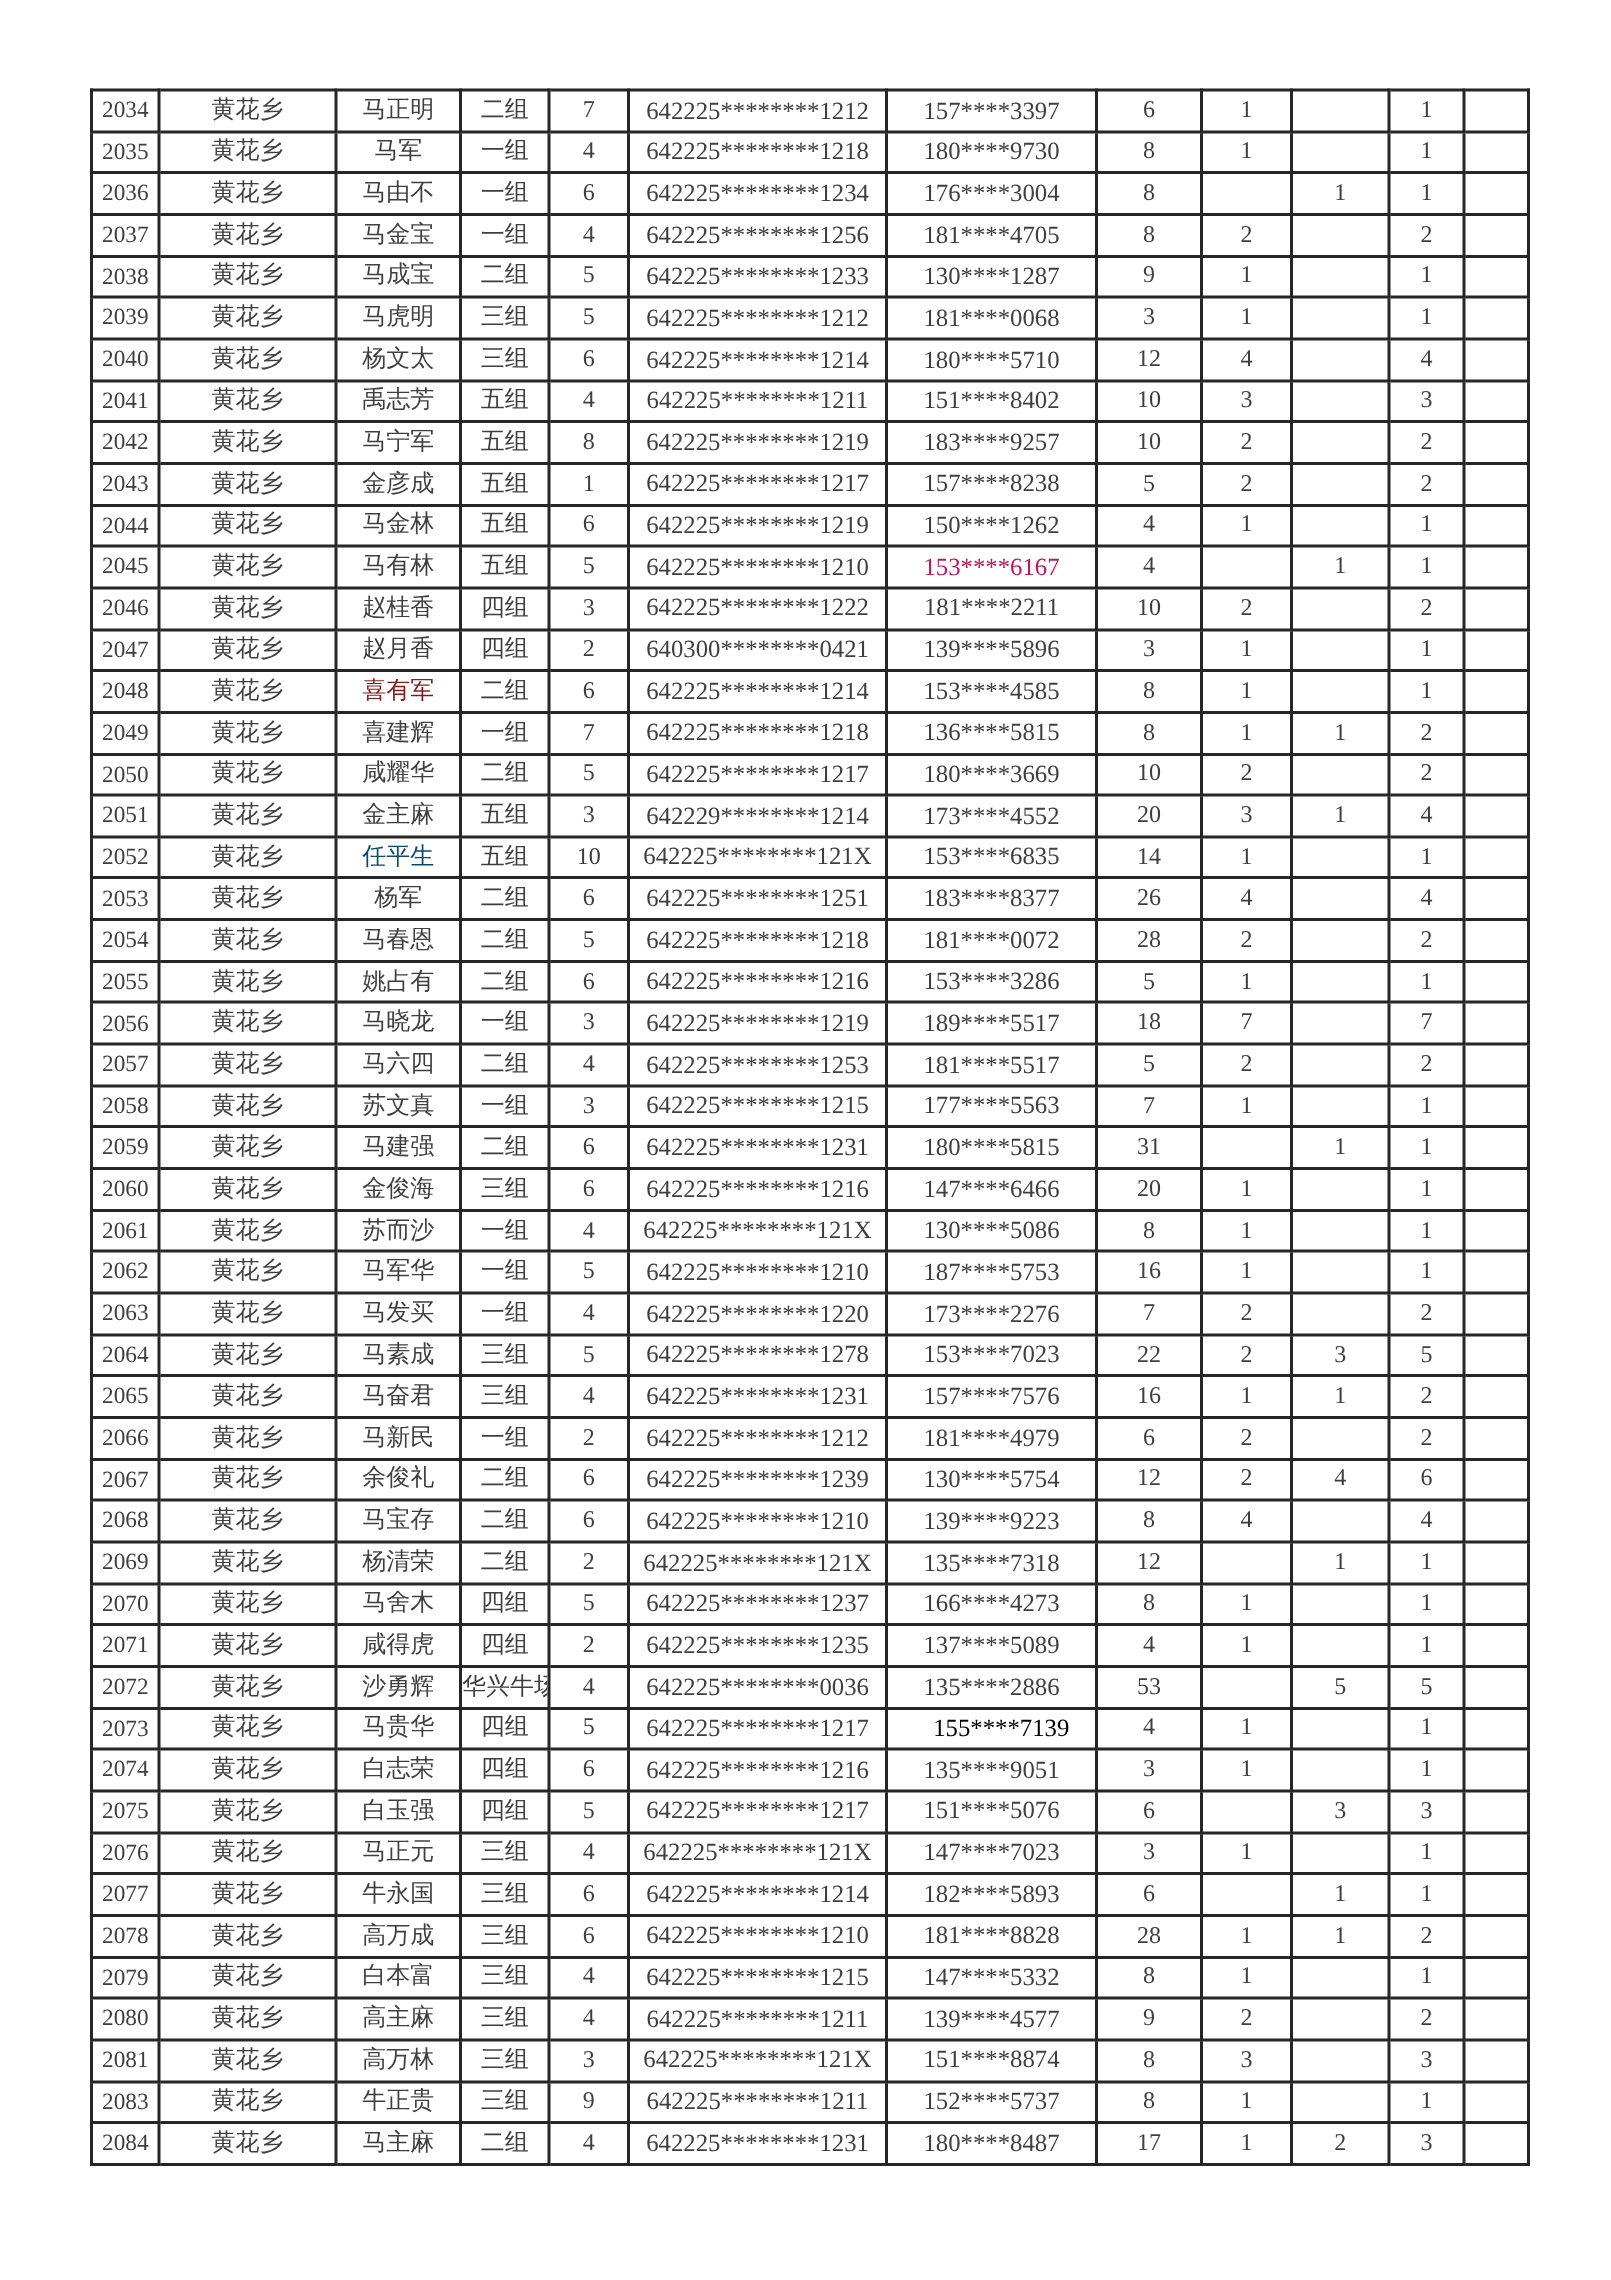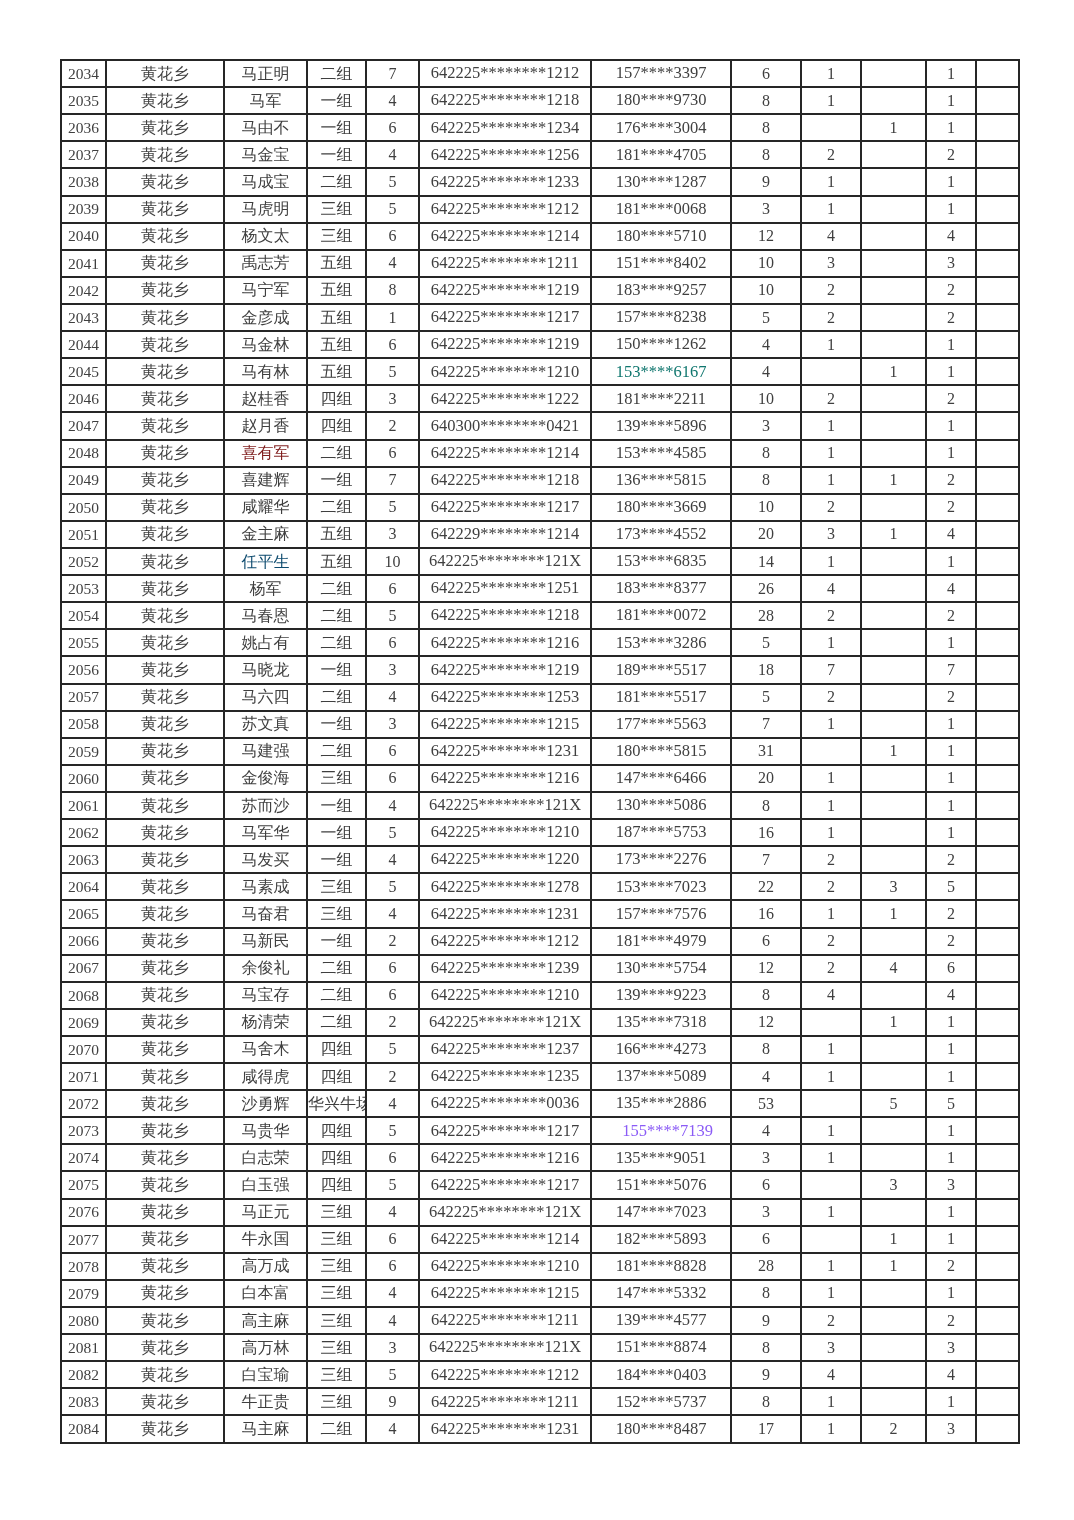--- a/index.html
+++ b/index.html
@@ -213,21 +213,21 @@
           <td class="cell-value-4" style="color: rgb(63, 63, 63); border-color: rgb(38, 38, 38);">1</td>
           <td class="cell-empty" style="color: rgb(63, 63, 63); border-color: rgb(38, 38, 38);"></td>
         </tr>
         <tr>
           <td class="cell-seq" style="color: rgb(63, 63, 63); border-color: rgb(38, 38, 38);">2045</td>
           <td class="cell-township" style="color: rgb(63, 63, 63); border-color: rgb(38, 38, 38);">黄花乡</td>
           <td class="cell-name" style="color: rgb(63, 63, 63); border-color: rgb(38, 38, 38);">马有林</td>
           <td class="cell-group" style="color: rgb(63, 63, 63); border-color: rgb(38, 38, 38);">五组</td>
           <td class="cell-count-a" style="color: rgb(63, 63, 63); border-color: rgb(38, 38, 38);">5</td>
           <td class="cell-id-masked" style="color: rgb(63, 63, 63); border-color: rgb(38, 38, 38);">642225********1210</td>
-          <td class="cell-phone-masked" style="color: #0f766e; border-color: rgb(38, 38, 38);">153****6167</td>
+          <td class="cell-phone-masked" style="color: #be185d; border-color: rgb(38, 38, 38);">153****6167</td>
           <td class="cell-value-1" style="color: rgb(63, 63, 63); border-color: rgb(38, 38, 38);">4</td>
           <td class="cell-value-2" style="color: rgb(63, 63, 63); border-color: rgb(38, 38, 38);"></td>
           <td class="cell-value-3" style="color: rgb(63, 63, 63); border-color: rgb(38, 38, 38);">1</td>
           <td class="cell-value-4" style="color: rgb(63, 63, 63); border-color: rgb(38, 38, 38);">1</td>
           <td class="cell-empty" style="color: rgb(63, 63, 63); border-color: rgb(38, 38, 38);"></td>
         </tr>
         <tr>
           <td class="cell-seq" style="color: rgb(63, 63, 63); border-color: rgb(38, 38, 38);">2046</td>
           <td class="cell-township" style="color: rgb(63, 63, 63); border-color: rgb(38, 38, 38);">黄花乡</td>
           <td class="cell-name" style="color: rgb(63, 63, 63); border-color: rgb(38, 38, 38);">赵桂香</td>
@@ -605,21 +605,21 @@
           <td class="cell-value-4" style="color: rgb(63, 63, 63); border-color: rgb(38, 38, 38);">5</td>
           <td class="cell-empty" style="color: rgb(63, 63, 63); border-color: rgb(38, 38, 38);"></td>
         </tr>
         <tr>
           <td class="cell-seq" style="color: rgb(63, 63, 63); border-color: rgb(38, 38, 38);">2073</td>
           <td class="cell-township" style="color: rgb(63, 63, 63); border-color: rgb(38, 38, 38);">黄花乡</td>
           <td class="cell-name" style="color: rgb(63, 63, 63); border-color: rgb(38, 38, 38);">马贵华</td>
           <td class="cell-group" style="color: rgb(63, 63, 63); border-color: rgb(38, 38, 38);">四组</td>
           <td class="cell-count-a" style="color: rgb(63, 63, 63); border-color: rgb(38, 38, 38);">5</td>
           <td class="cell-id-masked" style="color: rgb(63, 63, 63); border-color: rgb(38, 38, 38);">642225********1217</td>
-          <td class="cell-phone-masked" style="color: #8b5cf6; border-color: rgb(38, 38, 38); padding-left: 13px;">155****7139</td>
+          <td class="cell-phone-masked" style="color: #000000; border-color: rgb(38, 38, 38); padding-left: 13px;">155****7139</td>
           <td class="cell-value-1" style="color: rgb(63, 63, 63); border-color: rgb(38, 38, 38);">4</td>
           <td class="cell-value-2" style="color: rgb(63, 63, 63); border-color: rgb(38, 38, 38);">1</td>
           <td class="cell-value-3" style="color: rgb(63, 63, 63); border-color: rgb(38, 38, 38);"></td>
           <td class="cell-value-4" style="color: rgb(63, 63, 63); border-color: rgb(38, 38, 38);">1</td>
           <td class="cell-empty" style="color: rgb(63, 63, 63); border-color: rgb(38, 38, 38);"></td>
         </tr>
         <tr>
           <td class="cell-seq" style="color: rgb(63, 63, 63); border-color: rgb(38, 38, 38);">2074</td>
           <td class="cell-township" style="color: rgb(63, 63, 63); border-color: rgb(38, 38, 38);">黄花乡</td>
           <td class="cell-name" style="color: rgb(63, 63, 63); border-color: rgb(38, 38, 38);">白志荣</td>
@@ -725,34 +725,20 @@
           <td class="cell-count-a" style="color: rgb(63, 63, 63); border-color: rgb(38, 38, 38);">3</td>
           <td class="cell-id-masked" style="color: rgb(63, 63, 63); border-color: rgb(38, 38, 38);">642225********121X</td>
           <td class="cell-phone-masked" style="color: rgb(63, 63, 63); border-color: rgb(38, 38, 38);">151****8874</td>
           <td class="cell-value-1" style="color: rgb(63, 63, 63); border-color: rgb(38, 38, 38);">8</td>
           <td class="cell-value-2" style="color: rgb(63, 63, 63); border-color: rgb(38, 38, 38);">3</td>
           <td class="cell-value-3" style="color: rgb(63, 63, 63); border-color: rgb(38, 38, 38);"></td>
           <td class="cell-value-4" style="color: rgb(63, 63, 63); border-color: rgb(38, 38, 38);">3</td>
           <td class="cell-empty" style="color: rgb(63, 63, 63); border-color: rgb(38, 38, 38);"></td>
         </tr>
         <tr>
-          <td class="cell-seq" style="color: rgb(63, 63, 63); border-color: rgb(38, 38, 38);">2082</td>
-          <td class="cell-township" style="color: rgb(63, 63, 63); border-color: rgb(38, 38, 38);">黄花乡</td>
-          <td class="cell-name" style="color: rgb(63, 63, 63); border-color: rgb(38, 38, 38);">白宝瑜</td>
-          <td class="cell-group" style="color: rgb(63, 63, 63); border-color: rgb(38, 38, 38);">三组</td>
-          <td class="cell-count-a" style="color: rgb(63, 63, 63); border-color: rgb(38, 38, 38);">5</td>
-          <td class="cell-id-masked" style="color: rgb(63, 63, 63); border-color: rgb(38, 38, 38);">642225********1212</td>
-          <td class="cell-phone-masked" style="color: rgb(63, 63, 63); border-color: rgb(38, 38, 38);">184****0403</td>
-          <td class="cell-value-1" style="color: rgb(63, 63, 63); border-color: rgb(38, 38, 38);">9</td>
-          <td class="cell-value-2" style="color: rgb(63, 63, 63); border-color: rgb(38, 38, 38);">4</td>
-          <td class="cell-value-3" style="color: rgb(63, 63, 63); border-color: rgb(38, 38, 38);"></td>
-          <td class="cell-value-4" style="color: rgb(63, 63, 63); border-color: rgb(38, 38, 38);">4</td>
-          <td class="cell-empty" style="color: rgb(63, 63, 63); border-color: rgb(38, 38, 38);"></td>
-        </tr>
-        <tr>
           <td class="cell-seq" style="color: rgb(63, 63, 63); border-color: rgb(38, 38, 38);">2083</td>
           <td class="cell-township" style="color: rgb(63, 63, 63); border-color: rgb(38, 38, 38);">黄花乡</td>
           <td class="cell-name" style="color: rgb(63, 63, 63); border-color: rgb(38, 38, 38);">牛正贵</td>
           <td class="cell-group" style="color: rgb(63, 63, 63); border-color: rgb(38, 38, 38);">三组</td>
           <td class="cell-count-a" style="color: rgb(63, 63, 63); border-color: rgb(38, 38, 38);">9</td>
           <td class="cell-id-masked" style="color: rgb(63, 63, 63); border-color: rgb(38, 38, 38);">642225********1211</td>
           <td class="cell-phone-masked" style="color: rgb(63, 63, 63); border-color: rgb(38, 38, 38);">152****5737</td>
           <td class="cell-value-1" style="color: rgb(63, 63, 63); border-color: rgb(38, 38, 38);">8</td>
           <td class="cell-value-2" style="color: rgb(63, 63, 63); border-color: rgb(38, 38, 38);">1</td>
           <td class="cell-value-3" style="color: rgb(63, 63, 63); border-color: rgb(38, 38, 38);"></td>

